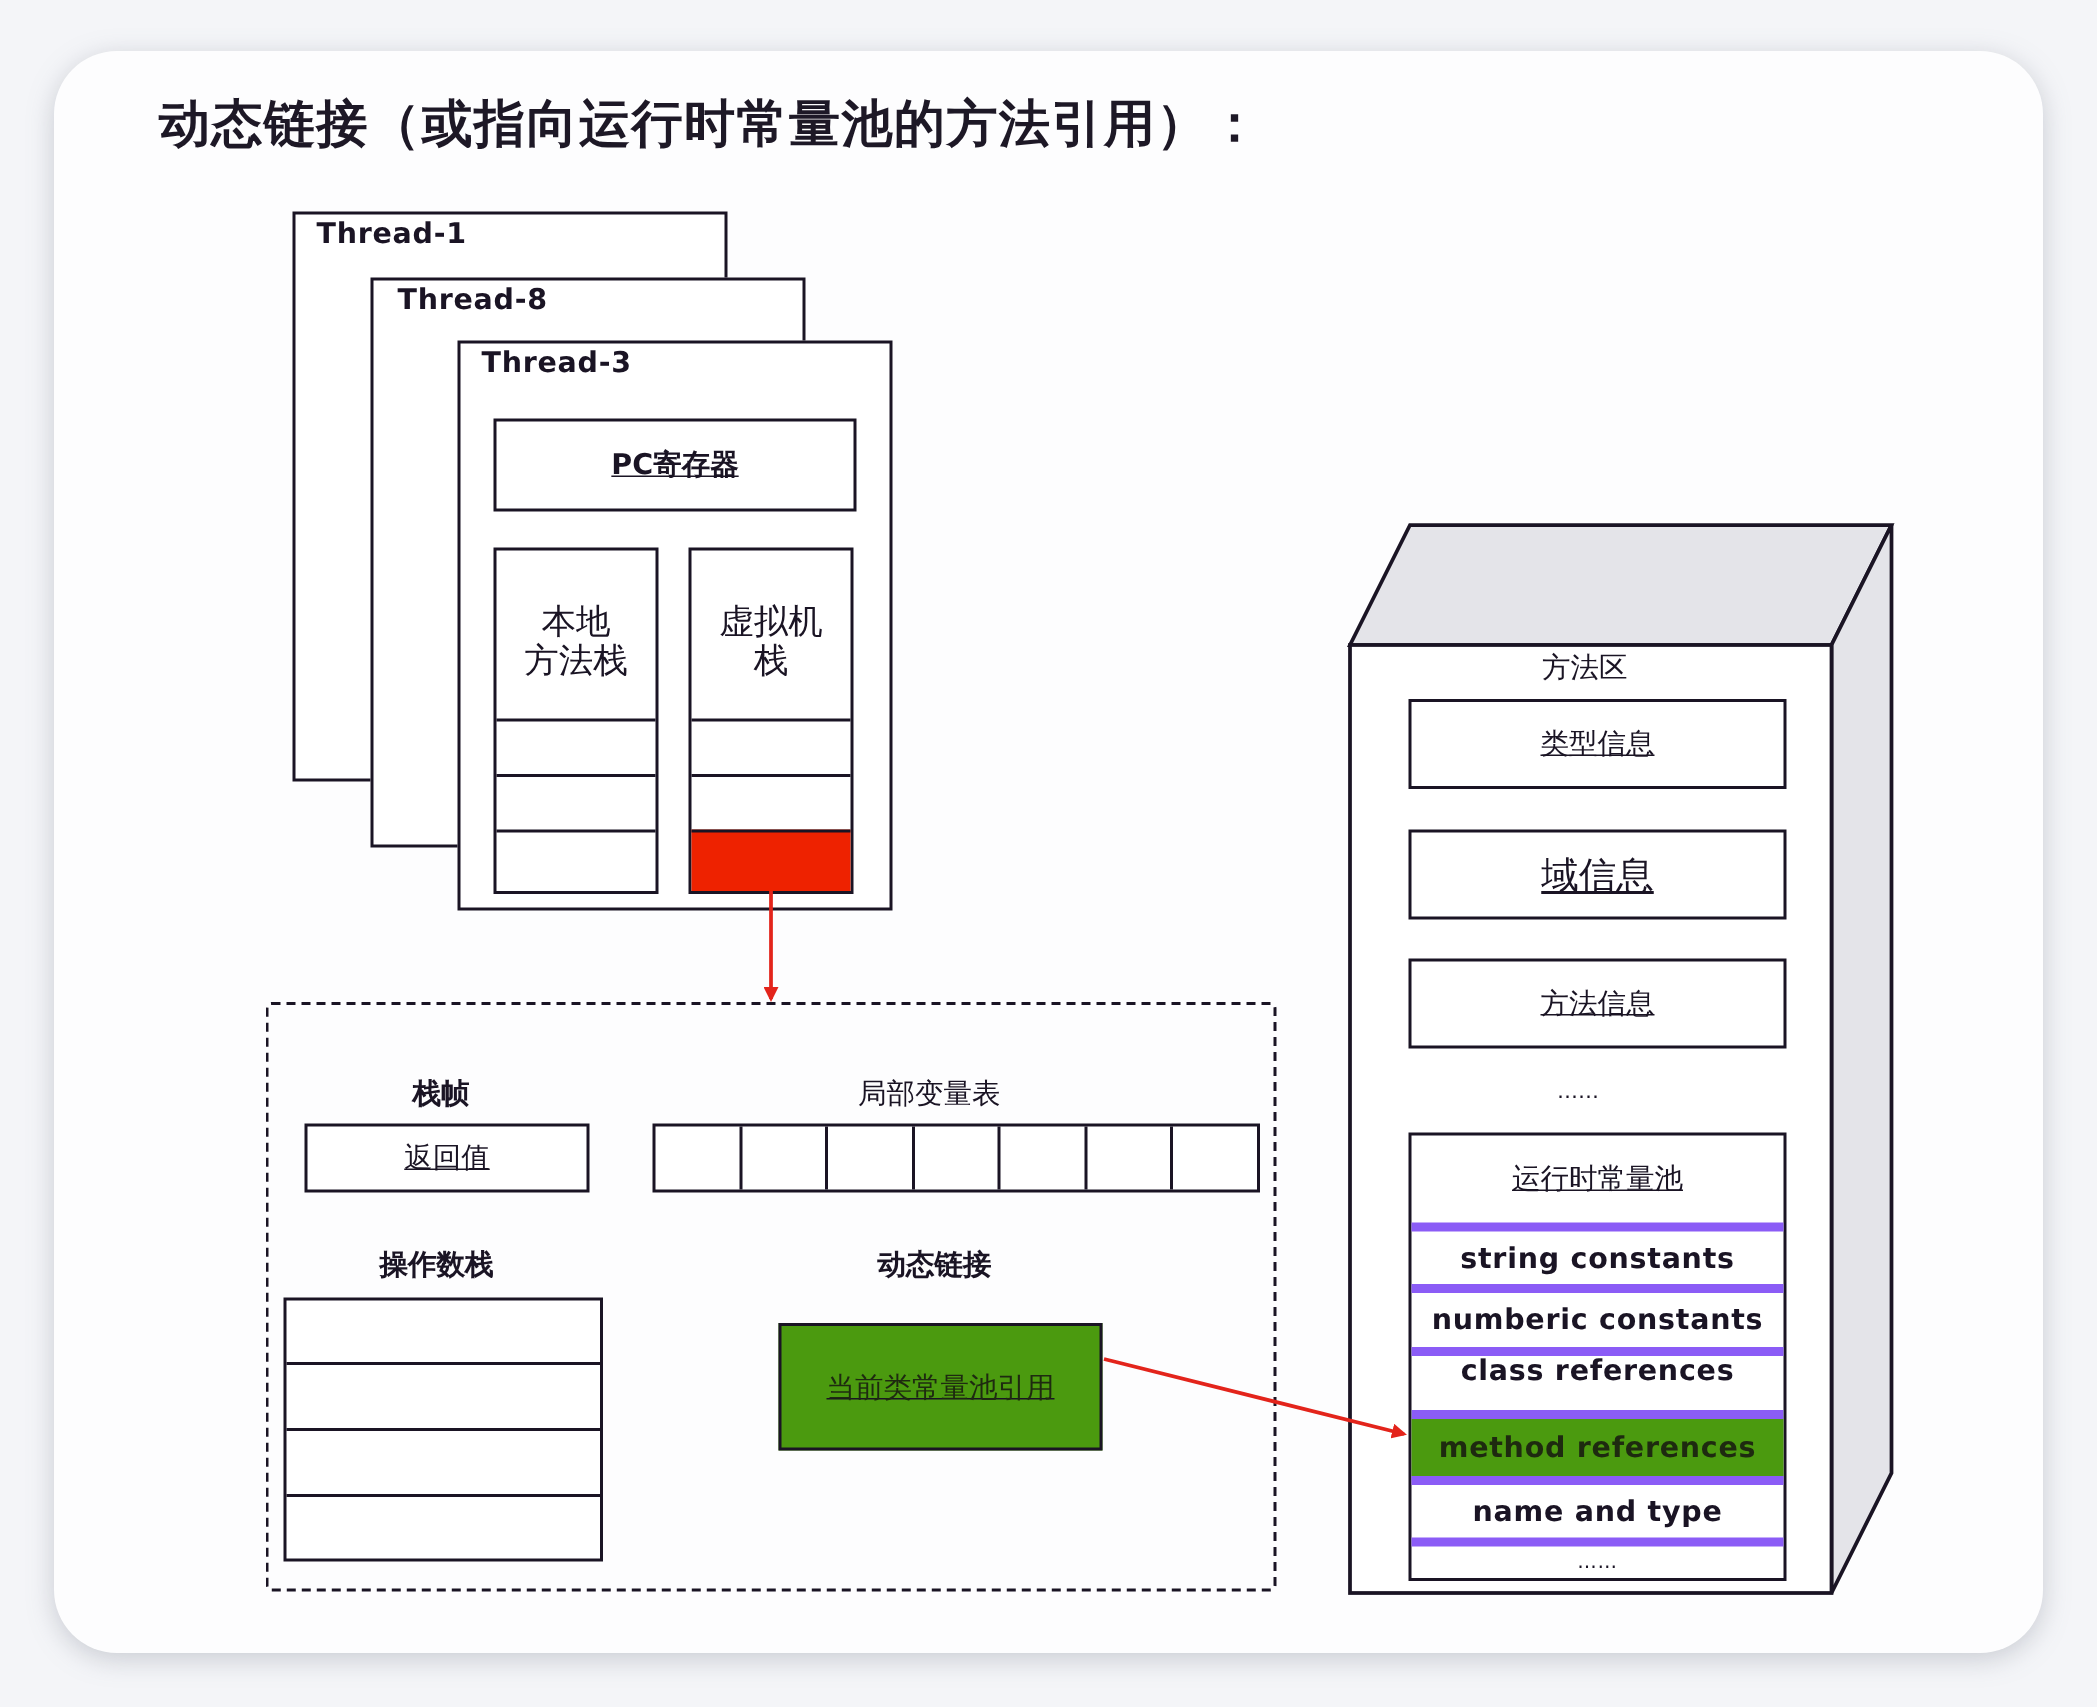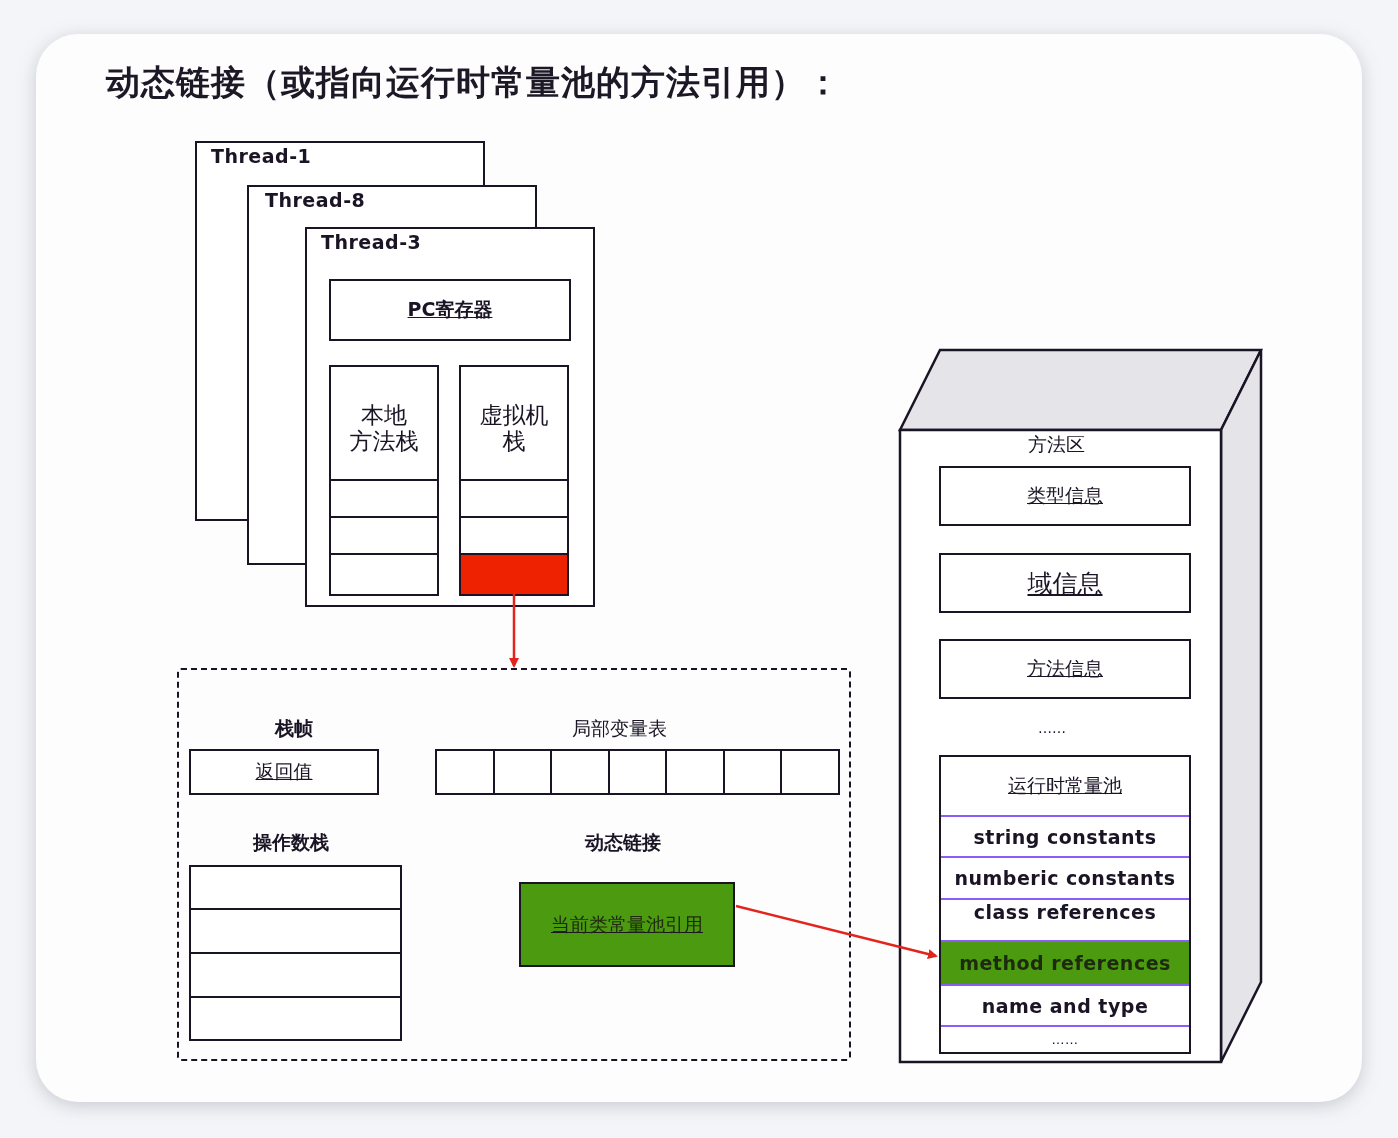--- a/index.html
+++ b/index.html
@@ -28,21 +28,21 @@
   .cell { position:absolute; left:0; right:0; border-top:2px solid #1a1424; box-sizing:border-box; }
   .dashed {
     position:absolute; left:177px; top:668px; width:674px; height:393px;
     box-sizing:border-box; border:2px dashed #1a1424; border-radius:4px;
   }
   .lv-cell { flex:1; border-right:2px solid #1a1424; height:100%; box-sizing:border-box; }
   .lv-cell:last-child { border-right:none; }
   .green { background:#4b9a0f; }
   .pool-row {
     position:absolute; left:0; right:0; box-sizing:border-box;
-    border-top:2px solid #8b5cf6; display:flex; align-items:center; justify-content:center;
+    border-top:6px solid #8b5cf6; display:flex; align-items:center; justify-content:center;
     font-size:19px; font-weight:bold; letter-spacing:0.5px;
   }
   svg.overlay { position:absolute; left:0; top:0; pointer-events:none; }
 </style>
 </head>
 <body>
 
 <div class="card"></div>
 
 <div class="title">动态链接（或指向运行时常量池的方法引用）：</div>
@@ -77,21 +77,21 @@
     </div>
     <div class="cell" style="top:112px;height:37px;"></div>
     <div class="cell" style="top:149px;height:37px;"></div>
     <div class="cell" style="top:186px;height:41px;background:#ee2200;"></div>
   </div>
 </div>
 
 <div class="dashed"></div>
 
 <span class="lbl" style="left:275px;top:716px;font-weight:bold;">栈帧</span>
-<div class="box center" style="left:189px;top:749px;width:190px;height:46px;">
+<div class="box center" style="left:203px;top:749px;width:190px;height:46px;">
   <span style="font-size:19px;">返回值</span>
 </div>
 
 <span class="lbl" style="left:572px;top:716px;">局部变量表</span>
 <div class="box" style="left:435px;top:749px;width:405px;height:46px;display:flex;">
   <div class="lv-cell"></div>
   <div class="lv-cell"></div>
   <div class="lv-cell"></div>
   <div class="lv-cell"></div>
   <div class="lv-cell"></div>

